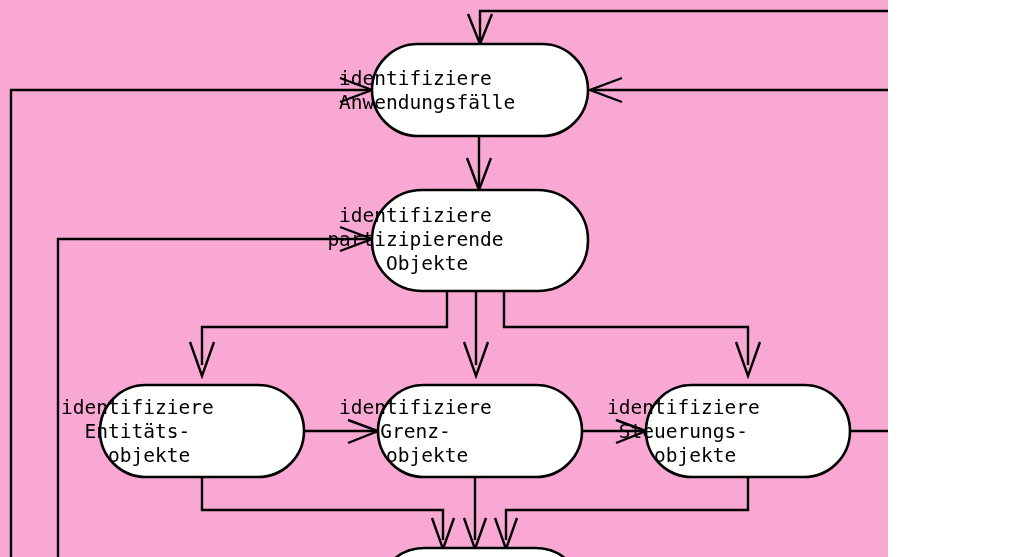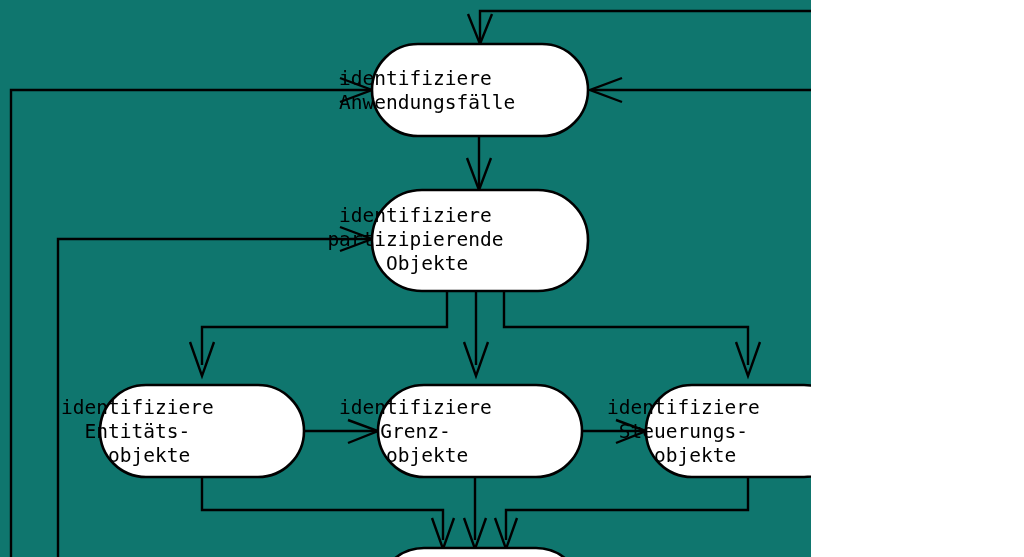--- a/index.html
+++ b/index.html
@@ -2,23 +2,23 @@
 <html><head>
 <meta charset="utf-8">
 <style>
   html, body {
     margin: 0;
     padding: 0;
     background: #ffffff;
   }
   #canvas {
     position: relative;
-    width: 811px;
+    width: 888px;
     height: 557px;
-    background: #0f766e;
+    background: #f9a8d4;
     overflow: hidden;
     font-family: "DejaVu Sans Mono", "Liberation Mono", monospace;
   }
   #flow-svg {
     position: absolute;
     top: 0;
     left: 0;
     width: 1024px;
     height: 557px;
   }

